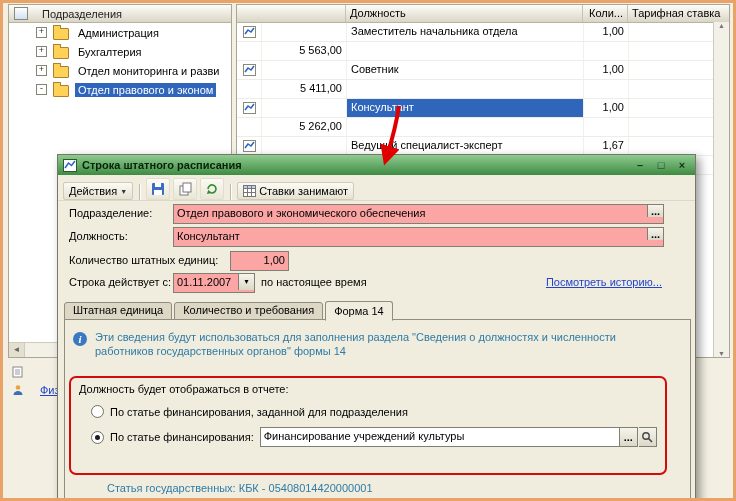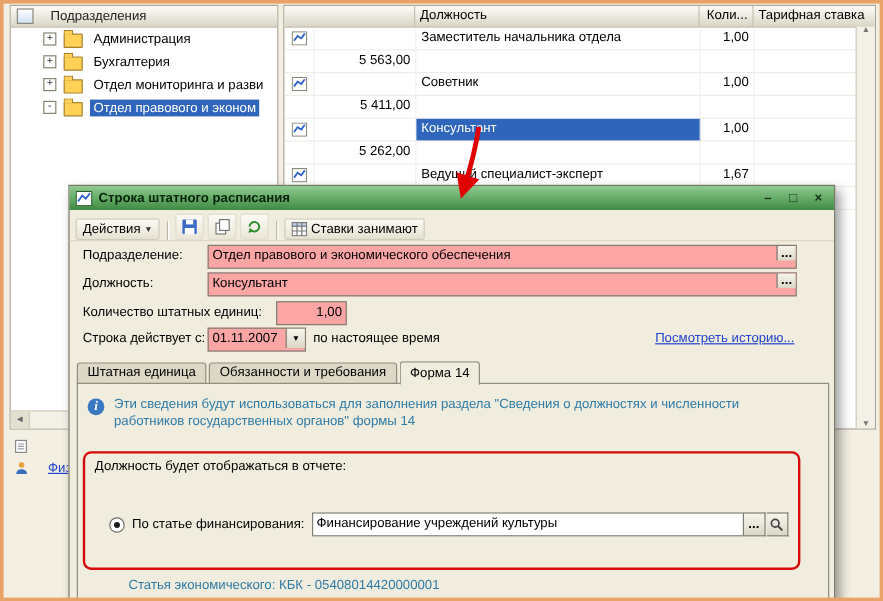--- a/index.html
+++ b/index.html
@@ -316,49 +316,53 @@
     <span class="flabel" style="top:118px">Строка действует с:</span>
     <div class="finput" style="left:115px;top:118px;width:80px">
       <span class="val">01.11.2007</span>
       <span class="btn-drop">▾</span>
     </div>
     <span class="suffix" style="left:203px;top:118px">по настоящее время</span>
     <span class="hist" style="right:33px;top:118px">Посмотреть историю...</span>
 
     <div class="tabs">
       <span class="tab">Штатная единица</span>
-      <span class="tab">Обязанности и требования</span>
+      <span class="tab">Количество и требования</span>
       <span class="tab active">Форма 14</span>
     </div>
 
     <div class="tpanel">
       <span class="info-ic">i</span>
       <div class="info-tx">Эти сведения будут использоваться для заполнения раздела "Сведения о должностях и численности работников государственных органов" формы 14</div>
 
       <div class="rbox">
         <span class="rcap">Должность будет отображаться в отчете:</span>
+        <div class="ropt" style="top:27px">
+          <span class="radio"></span>
+          <span>По статье финансирования, заданной для подразделения</span>
+        </div>
         <div class="ropt" style="top:49px">
           <span class="radio on"></span>
           <span>По статье финансирования:</span>
           <span class="finput2">
             <span class="val" style="flex:1;padding:0 3px;line-height:16px;overflow:hidden;white-space:nowrap">Финансирование учреждений культуры</span>
           </span>
           <span class="btn-sq" style="margin-left:-6px">
               <b>...</b>
             </span>
           <span class="btn-sq" style="margin-left:-5px">
             <svg width="12" height="12">
                 <circle cx="5" cy="5" r="3.2" fill="none" stroke="#444" stroke-width="1.4"></circle>
                 <line x1="7.5" y1="7.5" x2="11" y2="11" stroke="#444" stroke-width="1.6"></line>
               </svg>
           </span>
         </div>
       </div>
 
-      <span class="fnote">Статья экономического: КБК - 05408014420000001</span>
+      <span class="fnote">Статья государственных: КБК - 05408014420000001</span>
     </div>
   </div>
 
   <svg id="arrow" width="736" height="501">
     <defs>
       <marker id="ah" markerWidth="5" markerHeight="5" refX="2.5" refY="2.5" orient="auto">
         <path d="M0,0 L5,2.5 L0,5 z" fill="#E00000"></path>
       </marker>
     </defs>
     <path d="M399,106 C396,126 392,140 387,156" fill="none" stroke="#E00000" stroke-width="4" marker-end="url(#ah)"></path>

